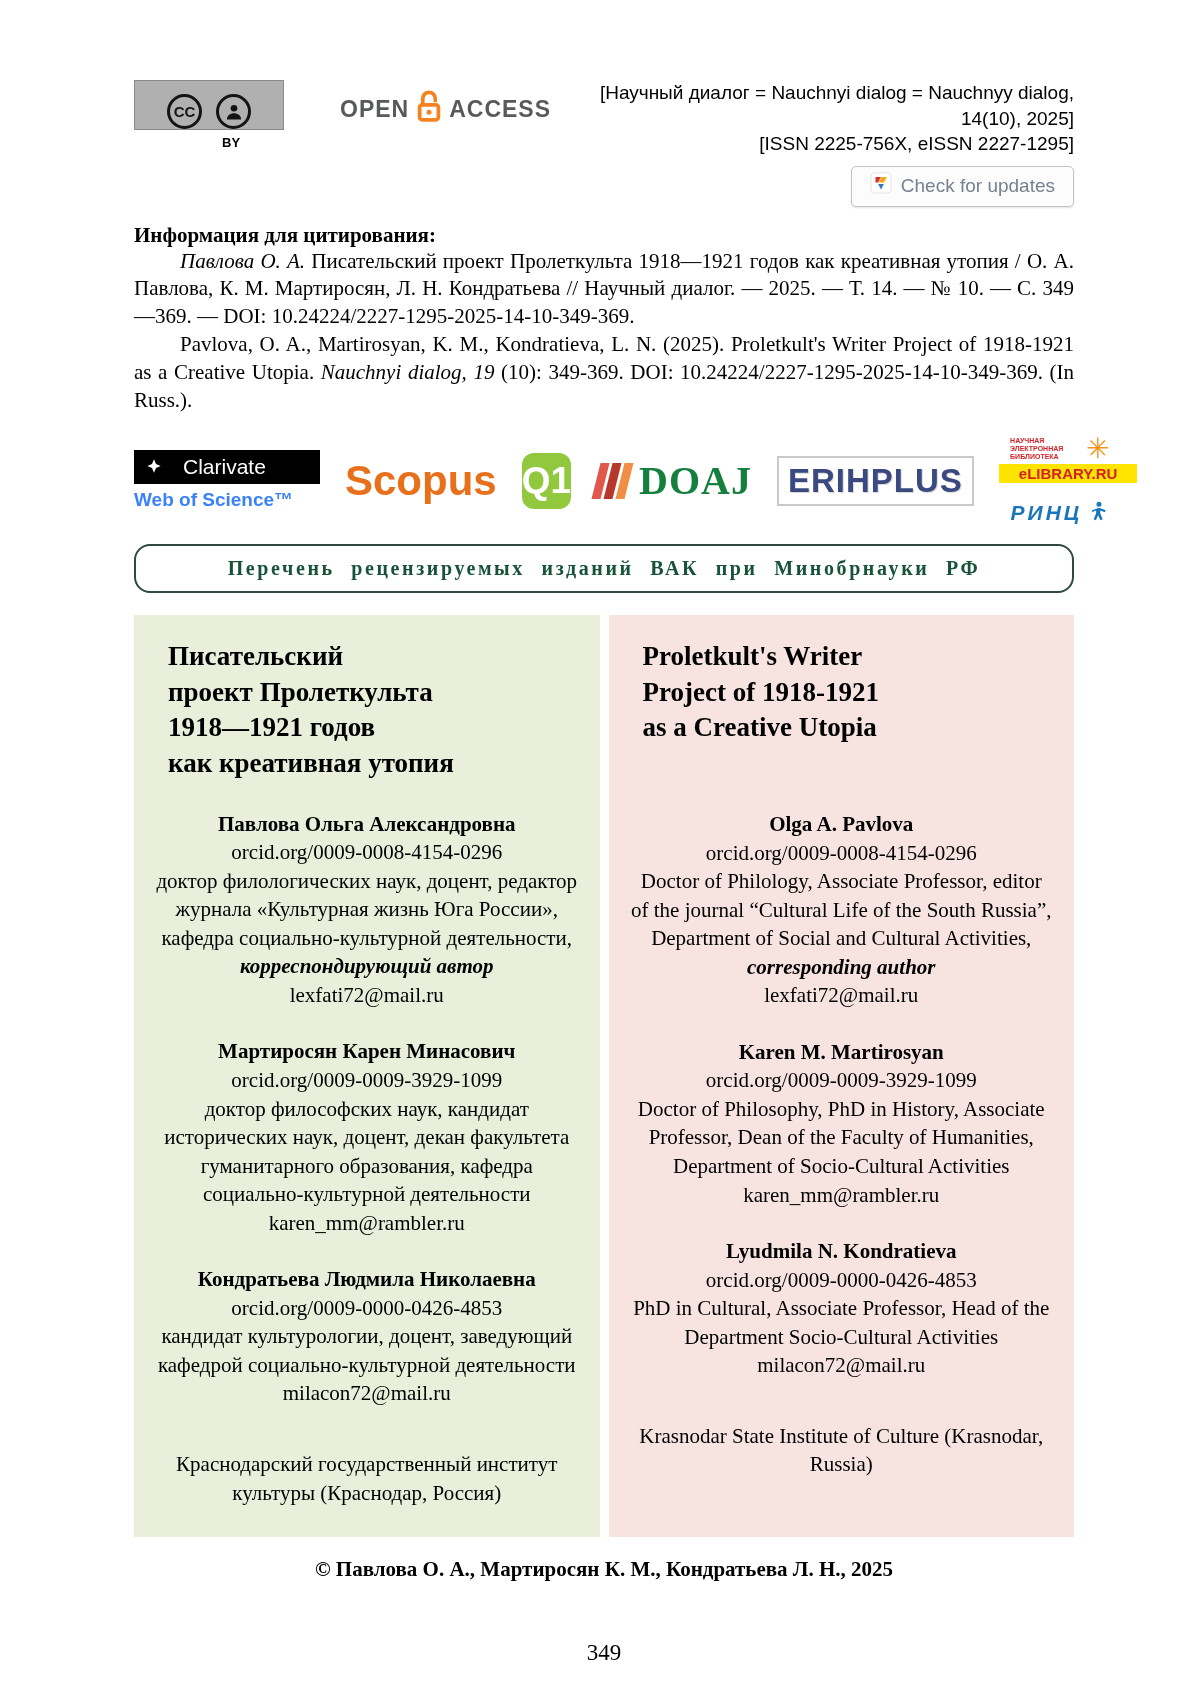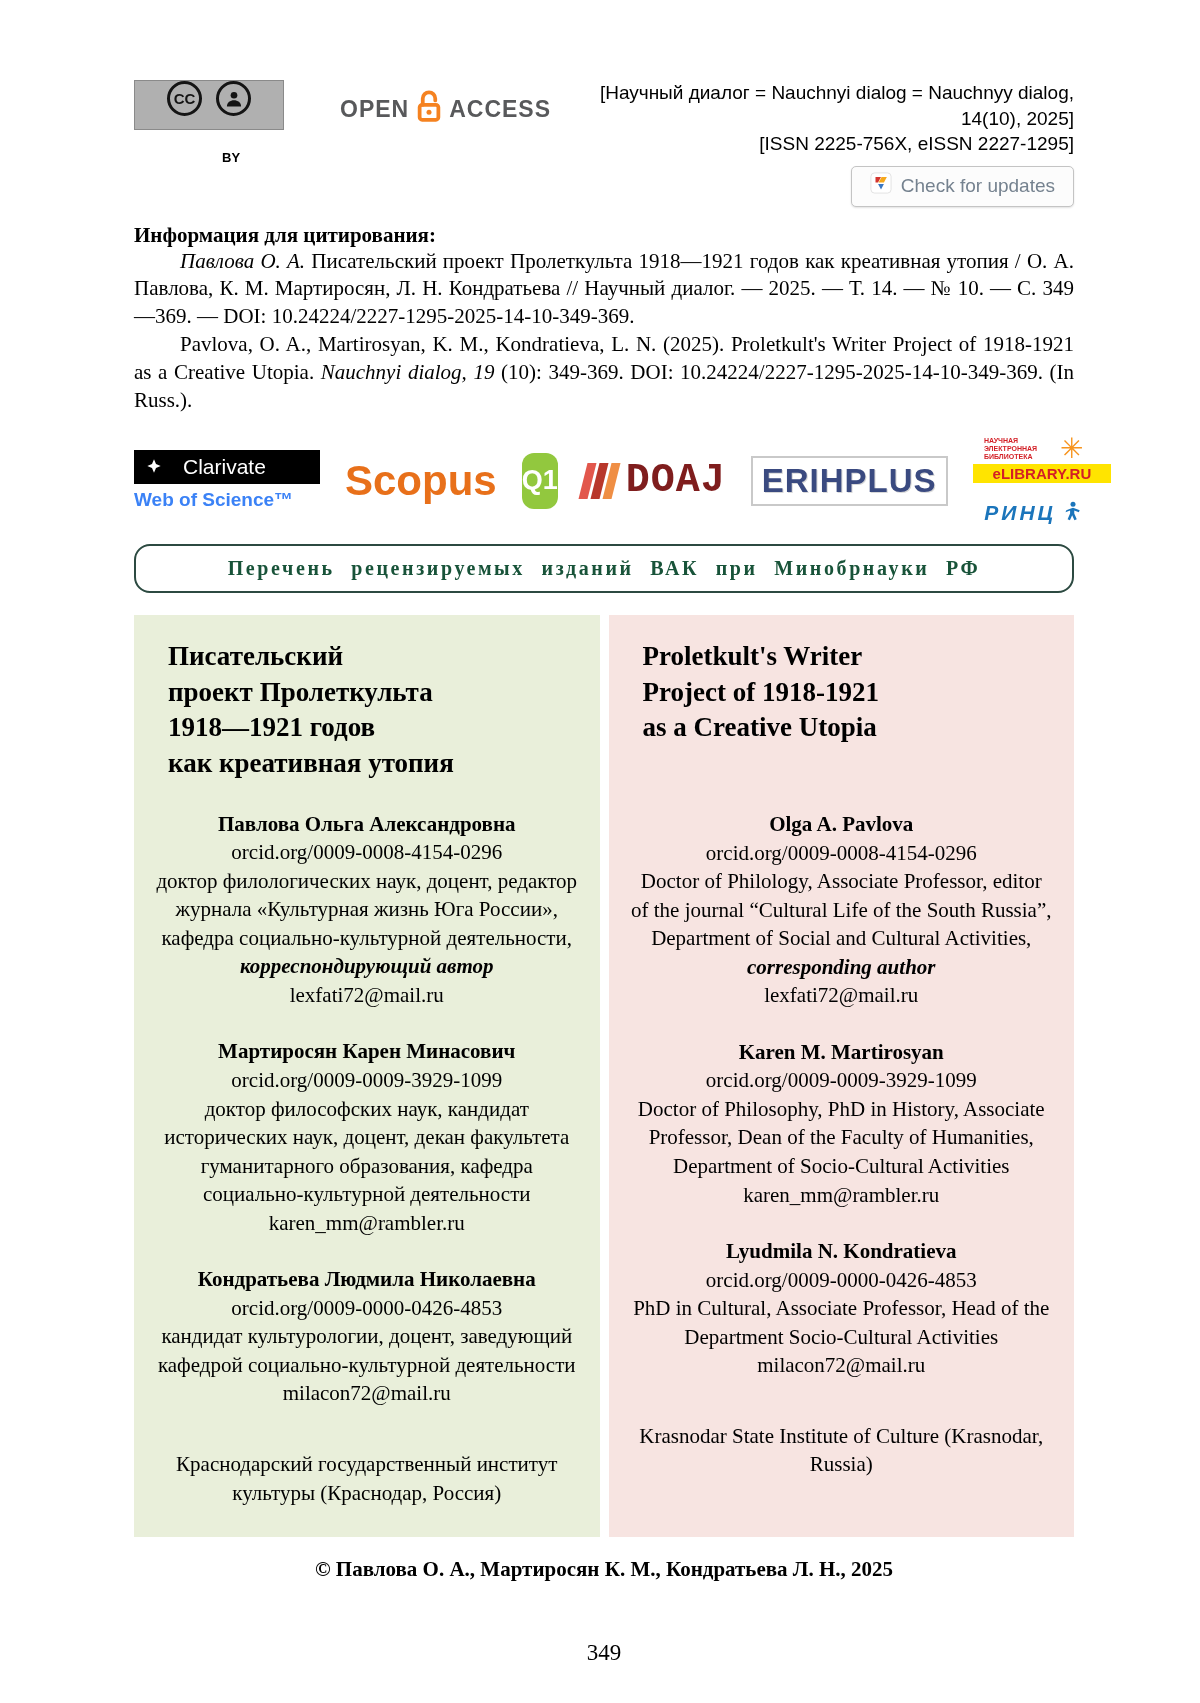--- a/index.html
+++ b/index.html
@@ -3,48 +3,48 @@
 <meta charset="utf-8">
 <style>
   * { margin:0; padding:0; box-sizing:border-box; }
   html,body { background:#ffffff; }
   body { width:1200px; height:1703px; font-family:"Liberation Serif","DejaVu Serif",serif; color:#000; overflow:hidden; }
   .page { padding:80px 126px 0 134px; }
 
   
   .top-row { display:flex; align-items:flex-start; }
   .cc-wrap {}
-  .cc-badge { width:150px; height:50px; background:#b0b0b0; border:1px solid #8a8a8a; display:flex; align-items:flex-start; justify-content:center; gap:14px; }
+  .cc-badge { width:150px; height:50px; background:#b0b0b0; border:1px solid #8a8a8a; display:flex; align-items:flex-end; justify-content:center; gap:14px; }
   .cc-circle { width:35px; height:35px; border-radius:50%; border:3px solid #141414; display:flex; align-items:center; justify-content:center; font-family:"Liberation Sans",sans-serif; font-weight:bold; font-size:15px; color:#141414; }
-  .cc-by { font-family:"Liberation Sans",sans-serif; font-weight:bold; font-size:13px; margin-top:20px; margin-left:88px; }
+  .cc-by { font-family:"Liberation Sans",sans-serif; font-weight:bold; font-size:13px; margin-top:5px; margin-left:88px; }
   .oa { display:flex; align-items:center; gap:5px; margin-left:56px; margin-top:8px;
         font-family:"Liberation Sans",sans-serif; font-weight:bold; font-size:23px; color:#58595b; letter-spacing:1px; }
   .head-right { margin-left:auto; text-align:right; font-family:"Liberation Sans",sans-serif; font-size:19px; line-height:1.35; color:#000; }
   .check-btn { display:inline-flex; align-items:center; gap:9px; border:1px solid #c4c4c4; border-radius:5px;
                background:#fcfcfc; padding:5px 18px; margin-top:9px; color:#75828f; font-size:19px;
                box-shadow:0 1px 2px rgba(0,0,0,.12); cursor:pointer; }
 
   
   .cite-head { font-weight:bold; font-size:21px; margin-top:16px; }
   .cite { font-size:21px; line-height:1.33; text-align:justify; text-indent:46px; }
   .it { font-style:italic; }
 
   
   .logos { margin-top:20px; display:flex; align-items:center; gap:25px; }
   .clar-bar { background:#000; color:#fff; font-family:"Liberation Sans",sans-serif; font-size:21px; padding:5px 12px;
               display:flex; align-items:center; gap:21px; width:186px; }
   .wos { font-family:"Liberation Sans",sans-serif; font-weight:bold; font-size:19px; margin-top:5px; color:#3b82f6; }
   .scopus { font-family:"Liberation Sans",sans-serif; font-weight:bold; font-size:42px; color:#e8701a; }
   .q1 { width:56px; height:56px; border-radius:12px; background:#92c83e; color:#fff;
-        font-family:"Liberation Sans",sans-serif; font-weight:bold; font-size:27px;
+        font-family:"Liberation Sans",sans-serif; font-weight:bold; font-size:37px;
         display:flex; align-items:center; justify-content:center; }
   .doaj { display:flex; align-items:center; gap:10px; }
   .doaj-bars { display:flex; gap:3px; }
   .doaj-bar { width:9px; height:36px; transform:skewX(-14deg); }
-  .doaj-text { font-family:Liberation Mono, monospace; font-weight:bold; font-size:40px; color:#7f1d1d; letter-spacing:1px; }
+  .doaj-text { font-family:Liberation Serif, serif; font-weight:bold; font-size:40px; color:#15803d; letter-spacing:1px; }
   .erih { font-family:"Liberation Sans",sans-serif; font-weight:800; font-size:33px; color:#3a4a80;
           border:2px solid #c9c9c9; padding:4px 9px; letter-spacing:1px; text-shadow:1px 1px 0 #d8d8d8; }
   .elib { width:122px; font-family:"Liberation Sans",sans-serif; text-align:center; }
   .elib-top { display:flex; align-items:center; justify-content:center; gap:4px; }
   .elib-cap { color:#d31f26; font-size:7px; font-weight:bold; text-align:left; line-height:1.2; text-transform:uppercase; width:72px; }
   .elib-star { color:#f7941e; font-size:28px; line-height:1; }
   .elib-name { background:#ffe400; color:#d31f26; font-weight:800; font-size:15px; padding:1px 20px; display:inline-block; margin-top:1px; }
   .rinc-row { display:flex; align-items:center; justify-content:center; gap:7px; margin-top:17px;font-style:italic; }
   .rinc { color:#1b75bb; font-weight:800; font-size:21px; letter-spacing:3px; }
 

